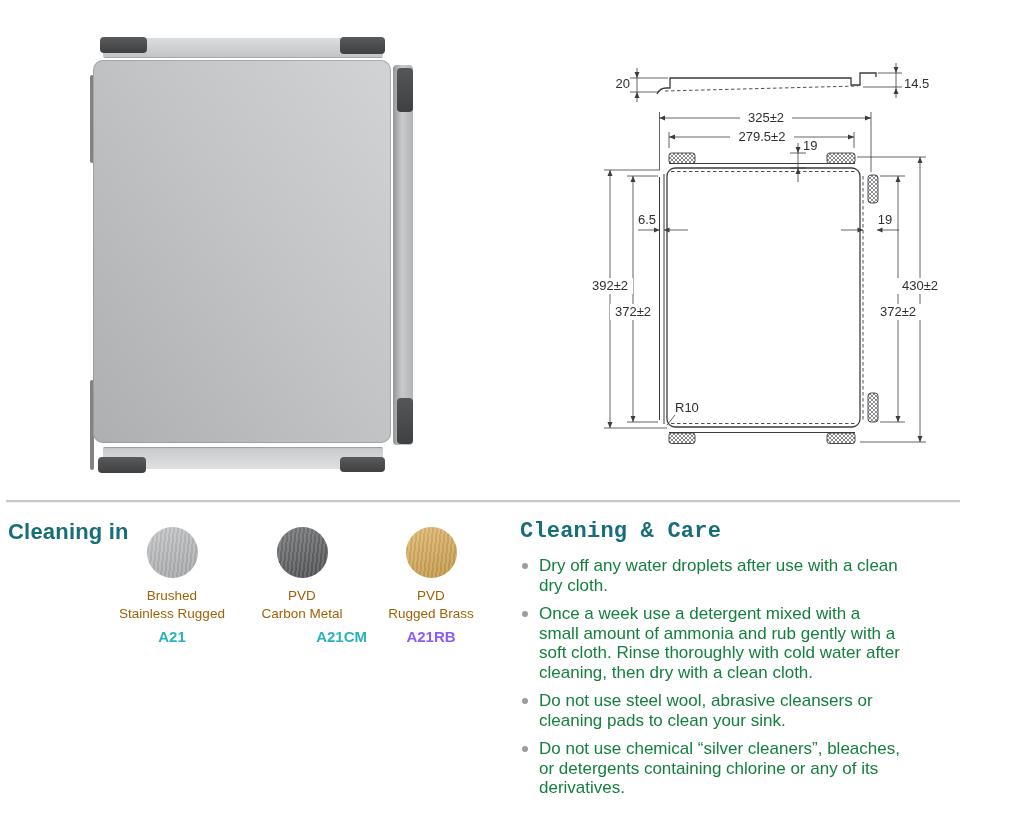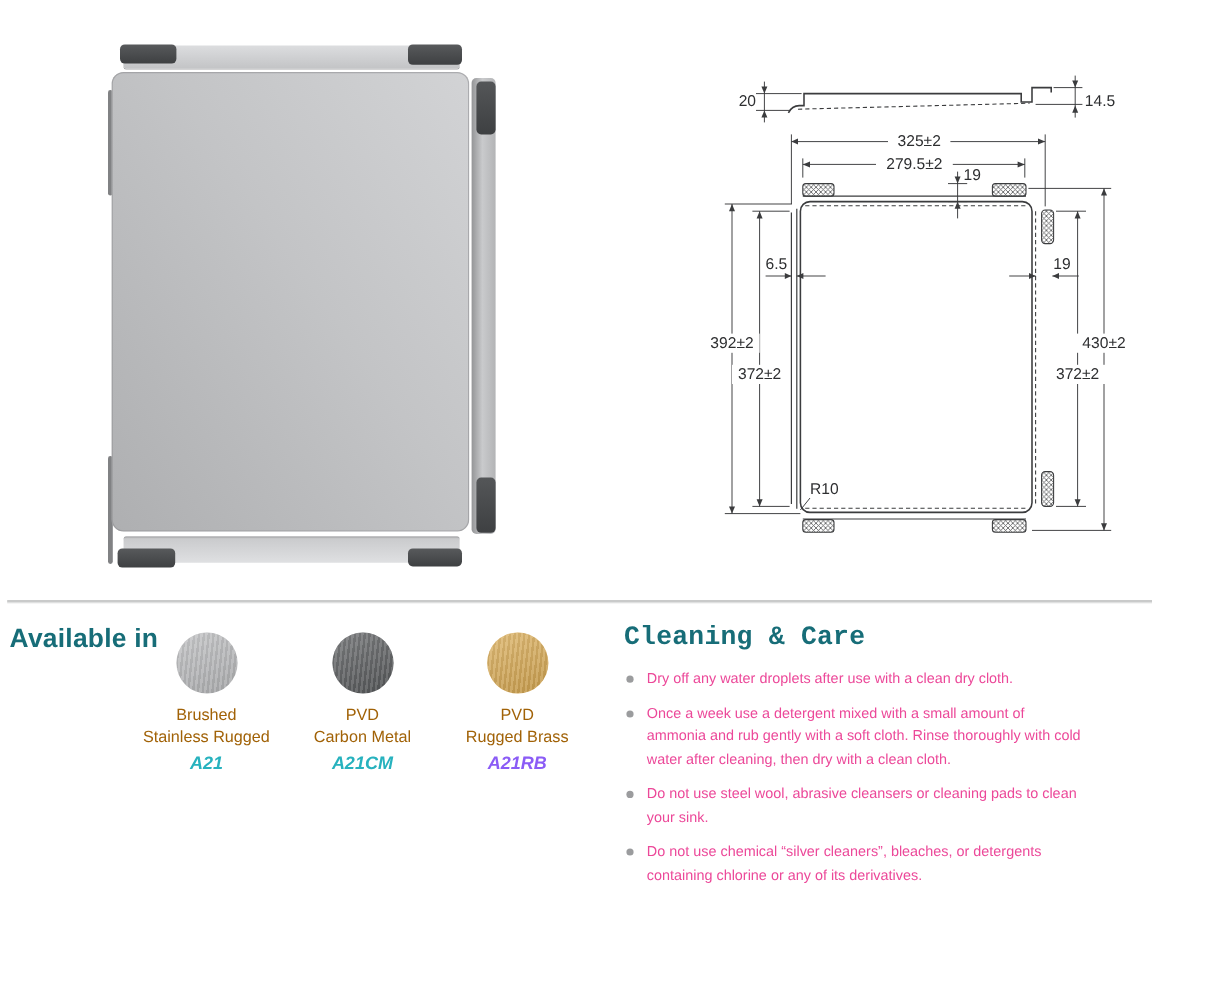--- a/index.html
+++ b/index.html
@@ -84,28 +84,28 @@
     width: 51px; height: 51px; border-radius: 50%;
     margin: 0 auto; position: relative; overflow: hidden;
   }
   .swatch::after {
     content: ""; position: absolute; inset: 0; border-radius: 50%;
     background:
       repeating-linear-gradient(96deg, rgba(255,255,255,.12) 0 2px, rgba(0,0,0,.05) 2px 4px),
       linear-gradient(160deg, rgba(255,255,255,.22), rgba(0,0,0,.10));
   }
   .finish-name { margin-top: 9px; font-size: 13.5px; line-height: 18px; color: #a16207; }
-  .finish-code { margin-top: 5px; font-size: 15px; font-weight: bold; font-style: italic; }
+  .finish-code { margin-top: 5px; font-size: 15px; font-weight: bold; }
 
   
   .care-heading { left: 520px; top: 519px; }
   .care-list { position: absolute; left: 520px; top: 556px; width: 384px; list-style: none; }
   .care-list li {
     position: relative; padding-left: 19px; margin-bottom: 9px;
-    font-size: 12px; line-height: 19.5px; color: #ec4899;
+    font-size: 17px; line-height: 19.5px; color: #15803d;
   }
   .bullet-dot {
     position: absolute; left: 2px; top: 7px; width: 6px; height: 6px;
     border-radius: 50%; background: #9b9c9e;
   }
 </style>
 </head>
 <body>
 
 <div class="page">
@@ -235,38 +235,38 @@
       <text x="67" y="184" text-anchor="middle">6.5</text>
       <text x="340" y="250" text-anchor="middle">430±2</text>
       <text x="318" y="276" text-anchor="middle">372±2</text>
       <text x="305" y="184" text-anchor="middle">19</text>
       <text x="95" y="372" text-anchor="start">R10</text>
     </svg>
   </div>
 
   <div class="divider"></div>
 
-  <h2 class="section-heading avail-heading" style="color: rgb(23, 109, 120);">Available in</h2>
+  <h2 class="section-heading avail-heading" style="color: rgb(23, 109, 120);">Cleaning in</h2>
 
   <div class="finish-col c1">
     <div class="swatch" style="background: rgb(185, 186, 188);"></div>
     <div class="finish-name">
       <div>Brushed</div>
       <div>Stainless Rugged</div>
     </div>
     <div class="finish-code" style="color: rgb(39, 178, 190);">A21</div>
   </div>
 
   <div class="finish-col c2">
     <div class="swatch" style="background: rgb(89, 91, 93);"></div>
     <div class="finish-name">
       <div>PVD</div>
       <div>Carbon Metal</div>
     </div>
-    <div class="finish-code" style="color: rgb(39, 178, 190);">A21CM</div>
+    <div class="finish-code" style="color: rgb(39, 178, 190); text-align: right;">A21CM</div>
   </div>
 
   <div class="finish-col c3">
     <div class="swatch" style="background: rgb(216, 169, 82);"></div>
     <div class="finish-name">
       <div>PVD</div>
       <div>Rugged Brass</div>
     </div>
     <div class="finish-code" style="color: #8b5cf6;">A21RB</div>
   </div>

